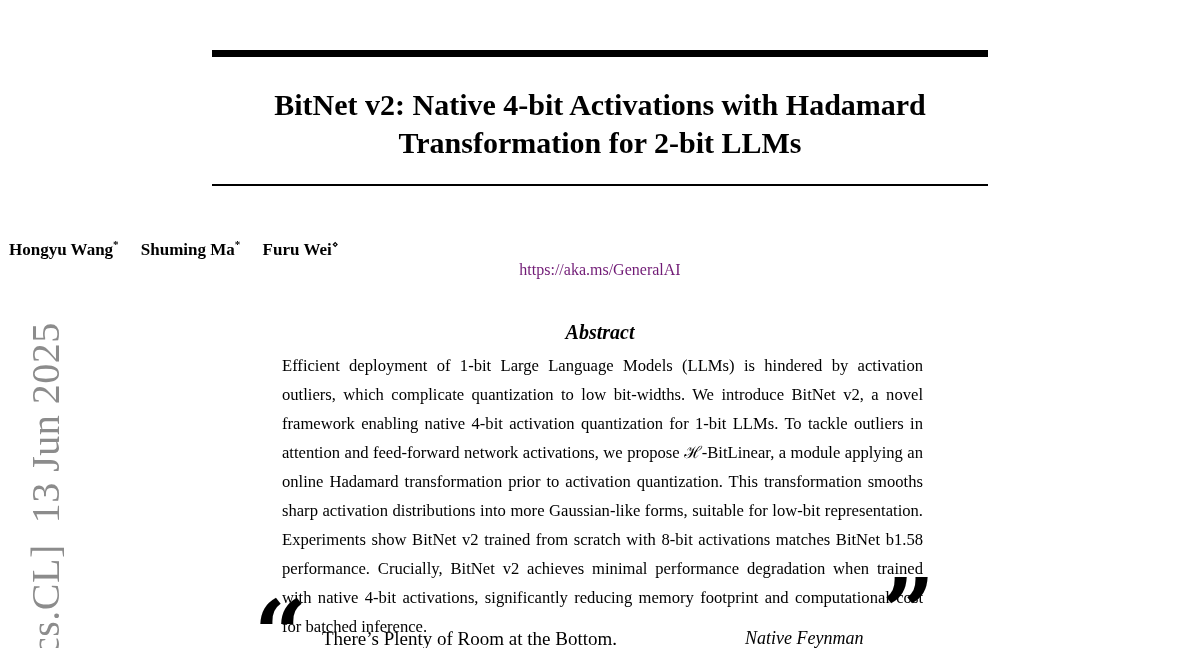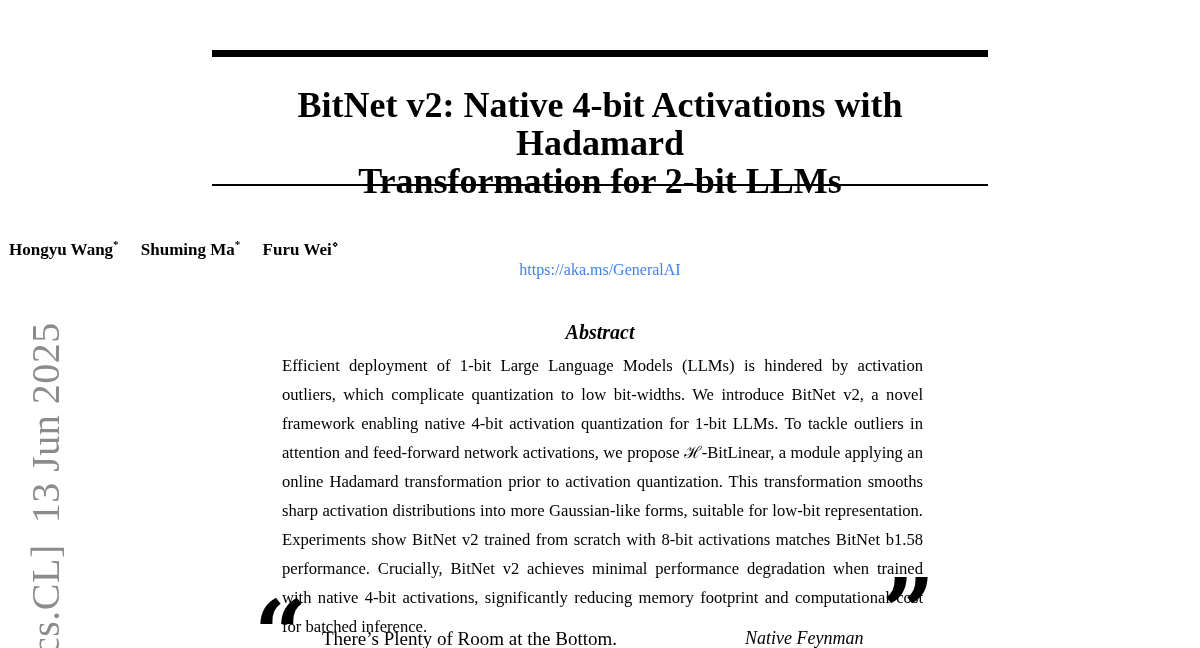--- a/index.html
+++ b/index.html
@@ -38,21 +38,21 @@
     width: 776px; height: 2px;
     background: #000000;
   }
 
   .title {
     position: absolute;
     left: 212px; top: 86px;
     width: 776px;
     text-align: center;
     font-weight: bold;
-    font-size: 36px;
+    font-size: 30px;
     line-height: 38px;
   }
 
   .authors {
     position: absolute;
     left: 0; top: 238px;
     width: 1200px;
     font-weight: bold;
     font-size: 17px;
   }
@@ -123,21 +123,21 @@
 
   <div class="rule-thin" style="background: rgb(0, 0, 0);"></div>
 
   <div class="authors">
     <span class="author"><span>Hongyu Wang</span><sup>*</sup></span>
     <span class="author"><span>Shuming Ma</span><sup>*</sup></span>
     <span class="author"><span>Furu Wei</span><sup>⋄</sup></span>
   </div>
 
   <div class="site-link-wrap">
-    <a class="site-link" href="#" style="color: #3b82f6; text-align: center;">https://aka.ms/GeneralAI</a>
+    <a class="site-link" href="#" style="color: #701a75; text-align: center;">https://aka.ms/GeneralAI</a>
   </div>
 
   <div class="abstract-heading">Abstract</div>
 
   <p class="abstract-body">Efficient deployment of 1-bit Large Language Models (LLMs) is hindered by activation outliers, which complicate quantization to low bit-widths. We introduce BitNet v2, a novel framework enabling native 4-bit activation quantization for 1-bit LLMs. To tackle outliers in attention and feed-forward network activations, we propose ℋ-BitLinear, a module applying an online Hadamard transformation prior to activation quantization. This transformation smooths sharp activation distributions into more Gaussian-like forms, suitable for low-bit representation. Experiments show BitNet v2 trained from scratch with 8-bit activations matches BitNet b1.58 performance. Crucially, BitNet v2 achieves minimal performance degradation when trained with native 4-bit activations, significantly reducing memory footprint and computational cost for batched inference.</p>
 
   <div class="quote-open">“</div>
 
   <div class="quote-text">There’s Plenty of Room at the Bottom.</div>
 

